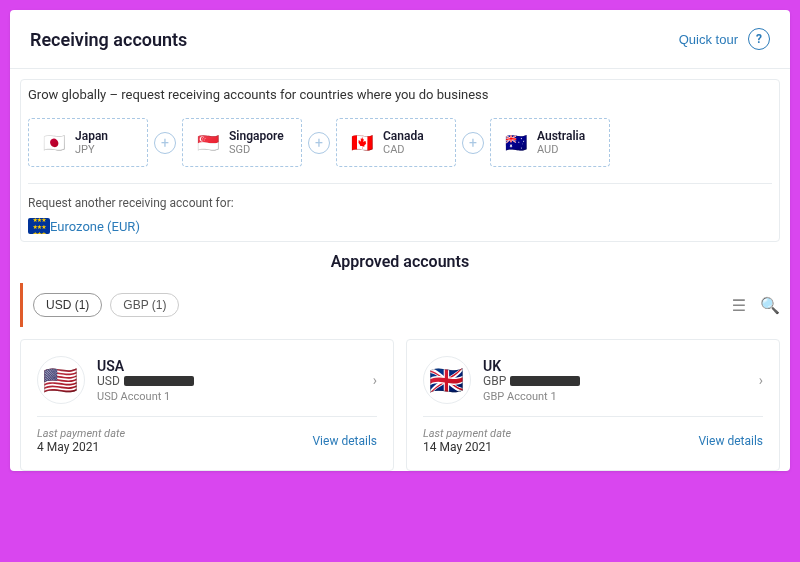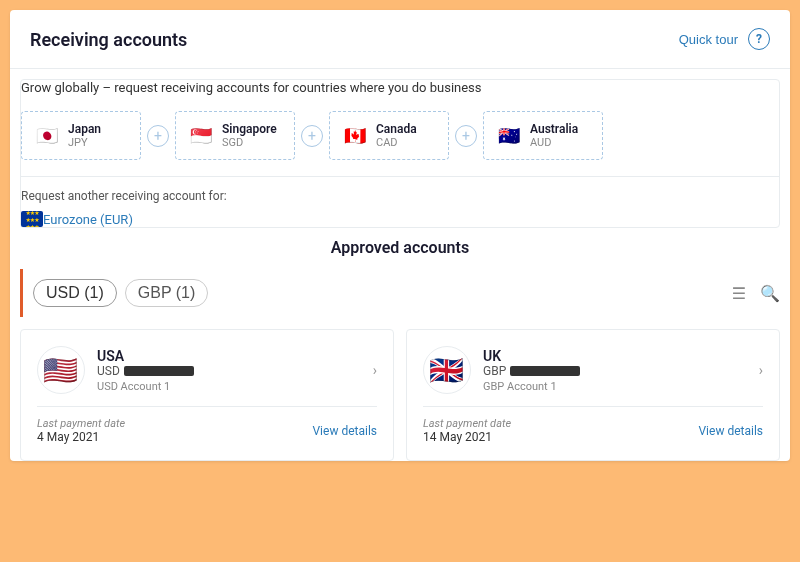--- a/index.html
+++ b/index.html
@@ -7,21 +7,21 @@
       font-family: -apple-system, BlinkMacSystemFont, 'Segoe UI', Roboto, sans-serif;
       background: #f0f2f5;
       display: flex;
       justify-content: center;
       align-items: center;
       min-height: 100vh;
     }
     .page-container {
       width: 800px;
       height: 562px;
-      background: #fdba74;
+      background: #d946ef;
       overflow: hidden;
     }
     .main-card {
       background: #fff;
       border-radius: 4px;
       margin: 10px;
       padding: 0;
       box-shadow: 0 1px 3px rgba(0,0,0,0.1);
     }
     .header {
@@ -61,21 +61,21 @@
       font-size: 12px;
       font-weight: bold;
       cursor: pointer;
     }
 
     
     .grow-section {
       margin: 10px;
       border: 1px solid #e8ecef;
       border-radius: 4px;
-      padding: 0;
+      padding: 7px;
     }
     .grow-title {
       font-size: 13px;
       color: #333;
       margin-bottom: 16px;
       font-weight: 400;
     }
     .country-row {
       display: flex;
       align-items: center;
@@ -183,21 +183,21 @@
       margin-bottom: 12px;
     }
     .filter-tabs {
       display: flex;
       gap: 8px;
     }
     .filter-tab {
       border: 1px solid #ccc;
       border-radius: 20px;
       padding: 4px 12px;
-      font-size: 16px;
+      font-size: 12px;
       color: #555;
       cursor: pointer;
       background: #fff;
     }
     .filter-tab.active {
       border-color: #999;
       color: #333;
     }
     .filter-icons {
       display: flex;

